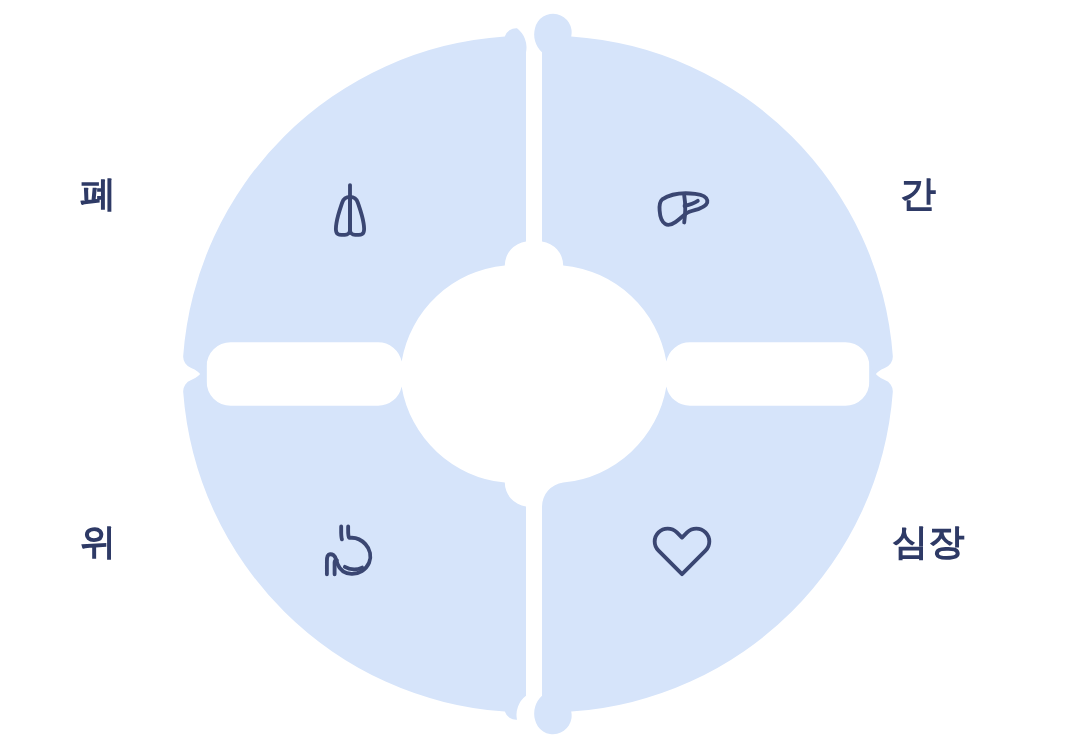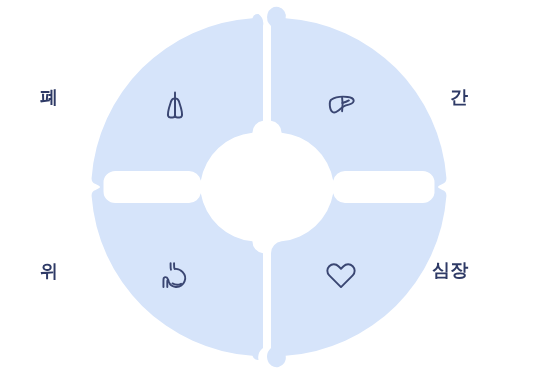--- a/index.html
+++ b/index.html
@@ -34,21 +34,21 @@
     font-size: 18px;
     letter-spacing: 0.2px;
     color: #2E3A66;
     white-space: nowrap;
     line-height: 1;
     user-select: none;
   }
   .label-lung   { left: 40px;  top: 88px;  }
   .label-liver  { left: 450px; top: 88px;  }
   .label-stomach{ left: 40px;  top: 262px; }
-  .label-heart  { left: 432px; top: 262px; font-family: Liberation Mono, monospace; }
+  .label-heart  { left: 446px; top: 262px; }
   .organ-icon {
     position: absolute;
     width: 44px;
     height: 44px;
   }
   .icon-lung    { left: 153px; top: 83px;  }
   .icon-liver   { left: 319px; top: 83px;  }
   .icon-stomach { left: 153px; top: 253px; }
   .icon-heart   { left: 319px; top: 253px; }
   .organ-icon svg {

